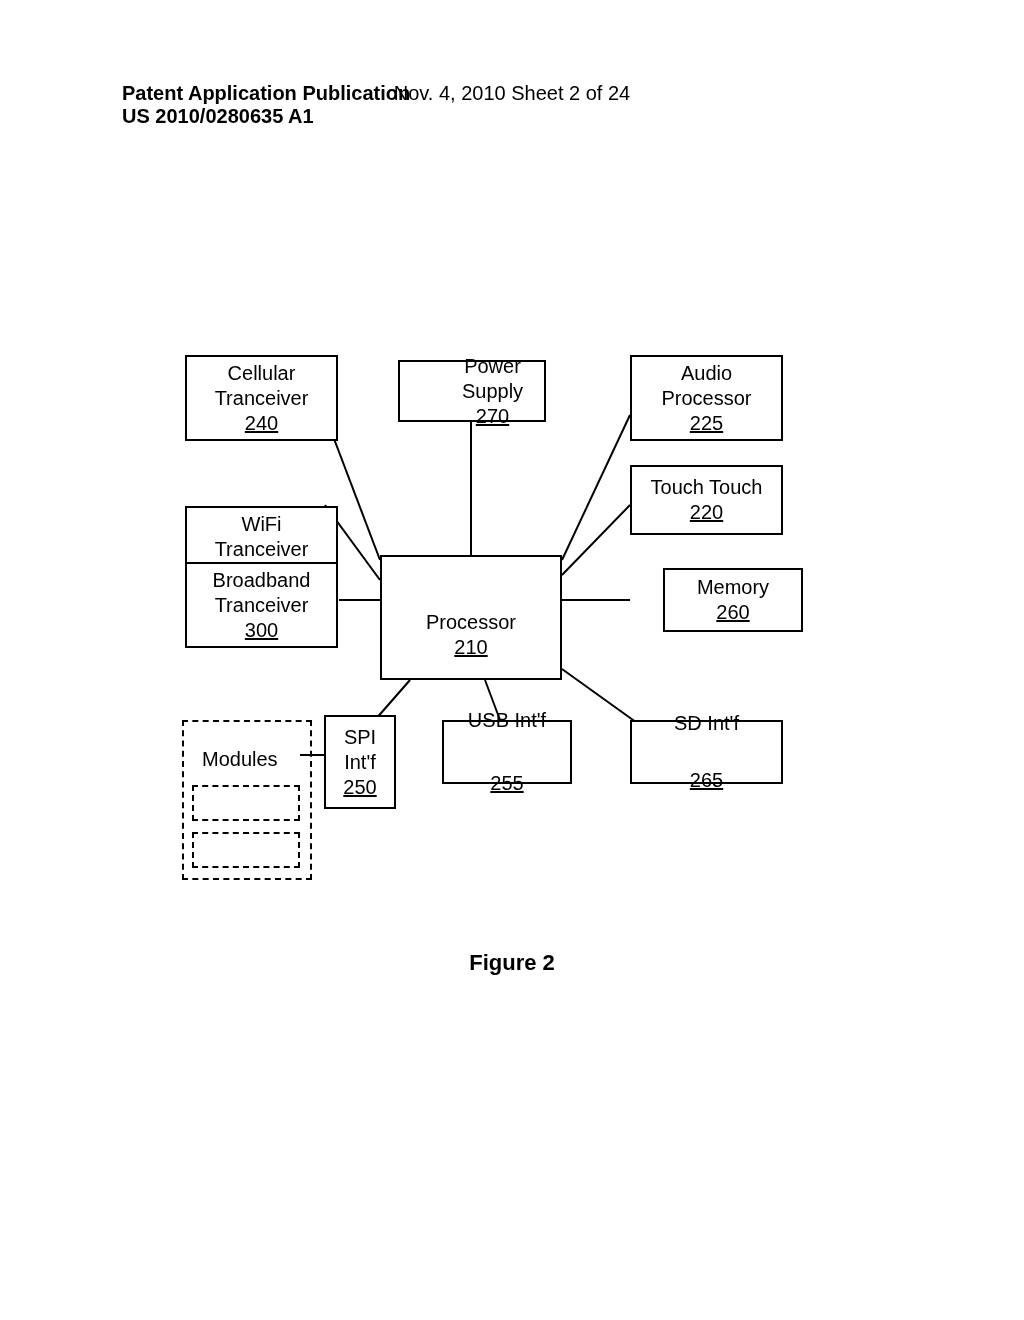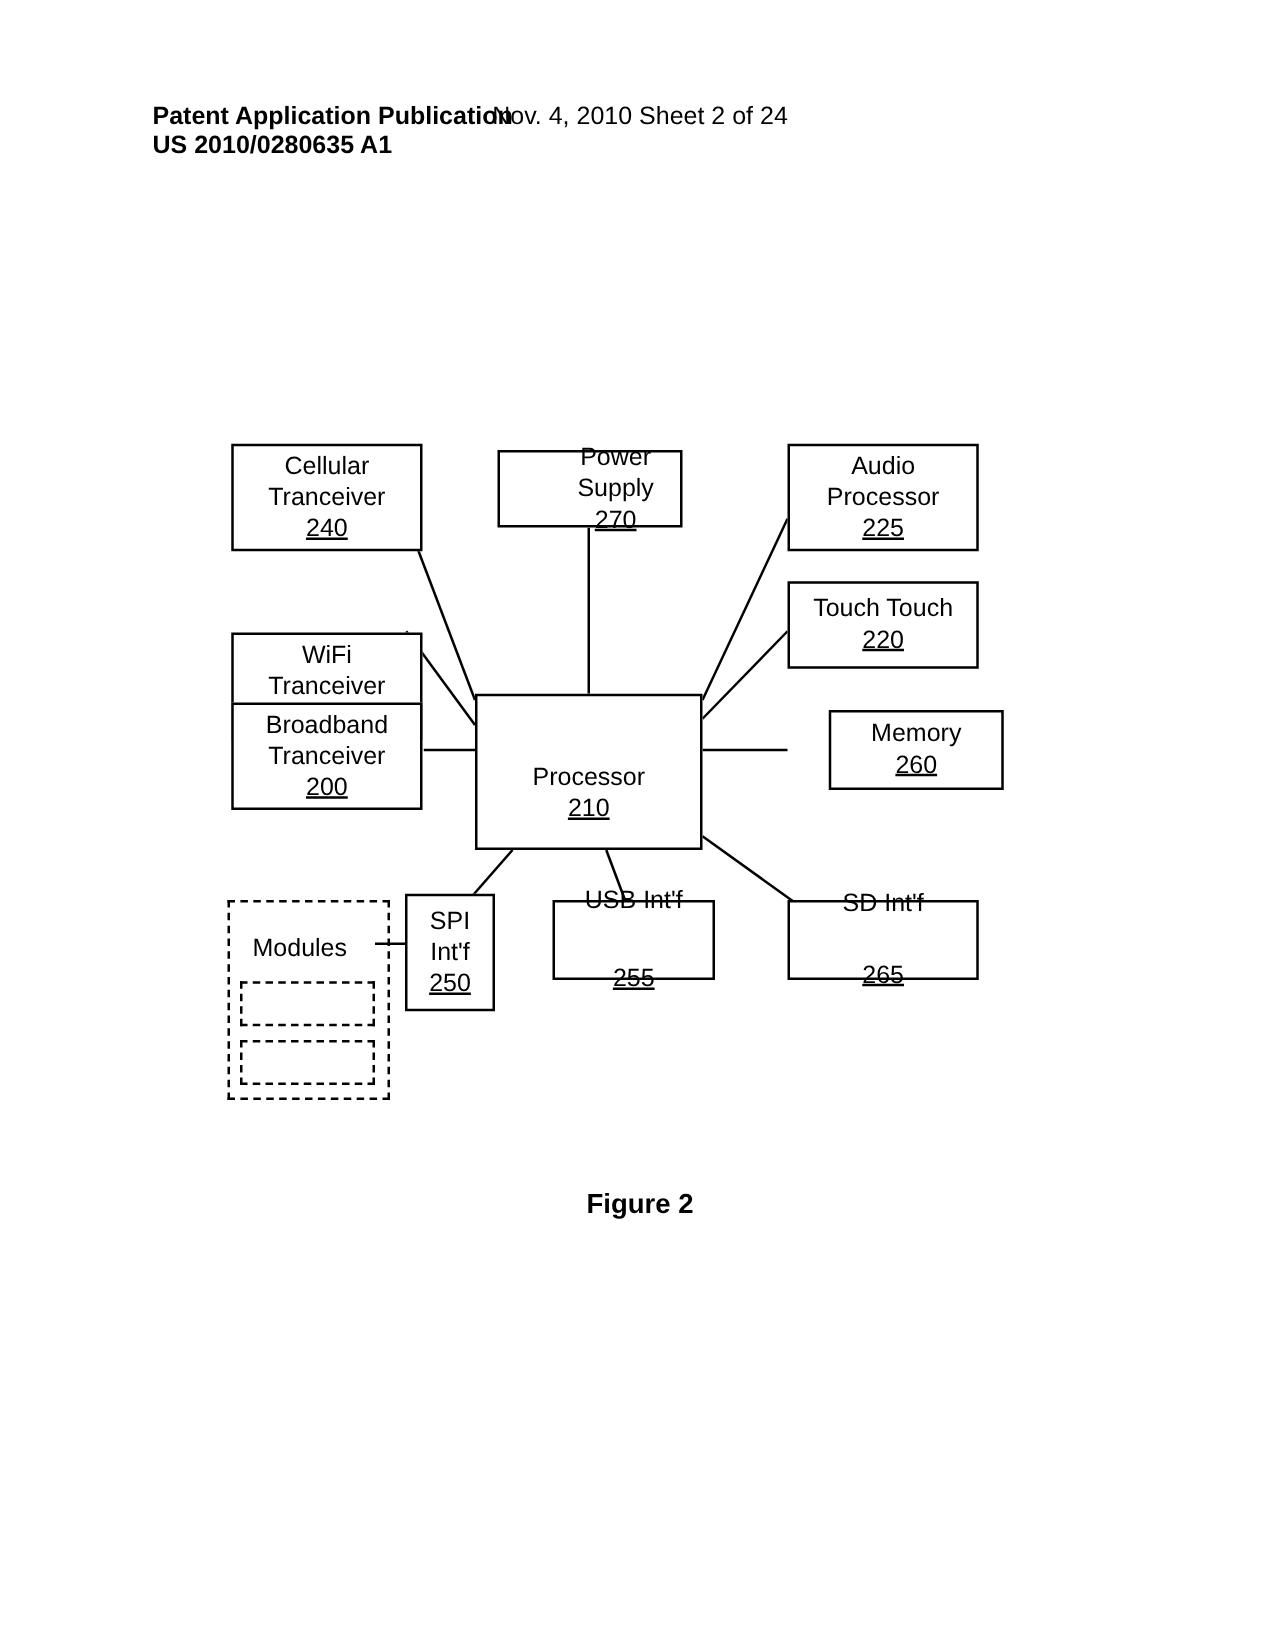--- a/index.html
+++ b/index.html
@@ -73,21 +73,21 @@
 
 <div class="box" style="left:185px; top:460px; width:153px; height:86px;margin-top:46px;">
   <span>WiFi</span>
   <span>Tranceiver</span>
   <span class="ref">235</span>
 </div>
 
 <div class="box" style="left:185px; top:562px; width:153px; height:86px;">
   <span>Broadband</span>
   <span>Tranceiver</span>
-  <span class="ref">200</span>
+  <span class="ref">300</span>
 </div>
 
 <div class="box" style="left:398px; top:360px; width:148px; height:62px;padding-left:41px;">
   <span>Power Supply</span>
   <span class="ref">270</span>
 </div>
 
 <div class="box" style="left:630px; top:355px; width:153px; height:86px;">
   <span>Audio</span>
   <span>Processor</span>

